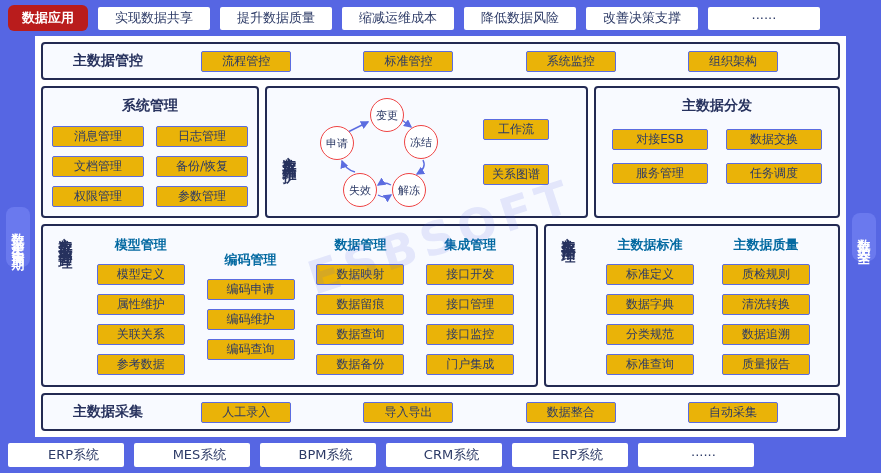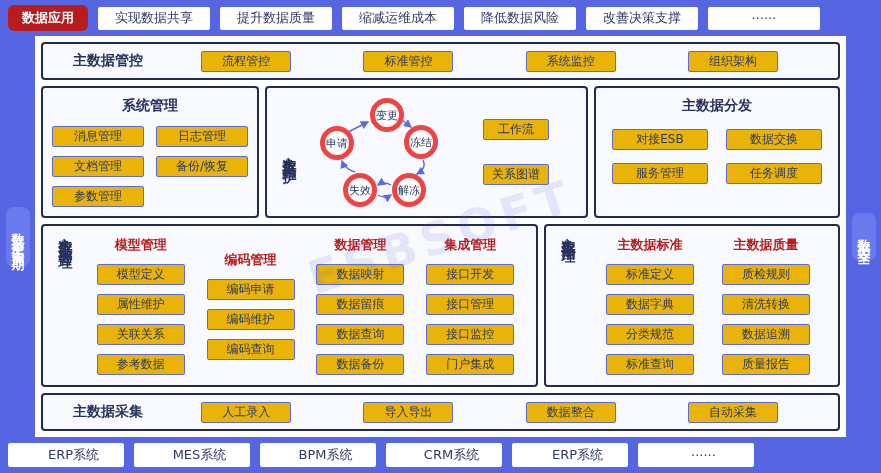--- a/index.html
+++ b/index.html
@@ -33,29 +33,29 @@
   .panel-title { text-align:center; font-weight:700; font-size:14px; color:#27325e; margin-top:9px; }
   .p-sys { width:218px; }
   .grid-sys { display:grid; grid-template-columns:repeat(2,92px); gap:9px 12px; justify-content:center; margin-top:11px; }
   .p-dist { width:246px; }
   .grid-dist { display:grid; grid-template-columns:repeat(2,96px); gap:13px 18px; justify-content:center; margin-top:14px; }
 
   .p-maintain { flex:1; display:flex; align-items:center; }
   .vtitle { writing-mode:vertical-rl; font-weight:700; font-size:14px; color:#27325e; letter-spacing:3px; margin-left:14px; white-space:nowrap; }
   .cycle { position:relative; width:140px; height:114px; margin-left:16px; flex:0 0 auto; }
   .cycle svg { position:absolute; left:0; top:0; }
-  .cnode { position:absolute; width:34px; height:34px; border-radius:50%; background:#fff; border:5px solid #ef4444; color:#2c3a66; font-size:11px; display:flex; align-items:center; justify-content:center; }
+  .cnode { position:absolute; width:34px; height:34px; border-radius:50%; background:#fff; border:1px solid #ef4444; color:#2c3a66; font-size:11px; display:flex; align-items:center; justify-content:center; }
   .maintain-side { display:flex; flex-direction:column; gap:24px; margin-left:28px; }
   .maintain-side .box { min-width:66px; padding:0 8px; }
 
   .p-business { flex:1; display:flex; align-items:stretch; }
   .p-gov { width:296px; display:flex; align-items:stretch; }
   .groups { flex:1; display:flex; justify-content:space-evenly; align-items:center; }
   .group { display:flex; flex-direction:column; align-items:center; gap:9px; }
-  .group-title { font-weight:700; font-size:13px; color:#b91c1c; margin-bottom:1px; }
+  .group-title { font-weight:700; font-size:13px; color:#0369a1; margin-bottom:1px; }
   .group .box { width:88px; }
 
   .watermark { position:absolute; left:50%; top:50%; transform:translate(-50%,-50%) rotate(-18deg); font-size:46px; font-weight:700; color:rgba(86,102,227,0.13); letter-spacing:6px; pointer-events:none; z-index:10; white-space:nowrap; }
 </style>
 </head>
 <body>
 
 <div class="page">
 
   <div class="hbar topbar">
@@ -87,20 +87,21 @@
       </div>
 
       <div class="row2">
         <div class="panel p-sys">
           <div class="panel-title">系统管理</div>
           <div class="grid-sys">
             <div class="box">消息管理</div>
             <div class="box">日志管理</div>
             <div class="box">文档管理</div>
             <div class="box">备份/恢复</div>
+            <div class="box">权限管理</div>
             <div class="box">参数管理</div>
           </div>
         </div>
 
         <div class="panel p-maintain">
           <div class="vtitle">主数据维护</div>
           <div class="cycle">
             <svg width="140" height="114">
               <defs>
                 <marker id="ah" markerWidth="6" markerHeight="6" refX="5" refY="3" orient="auto">

